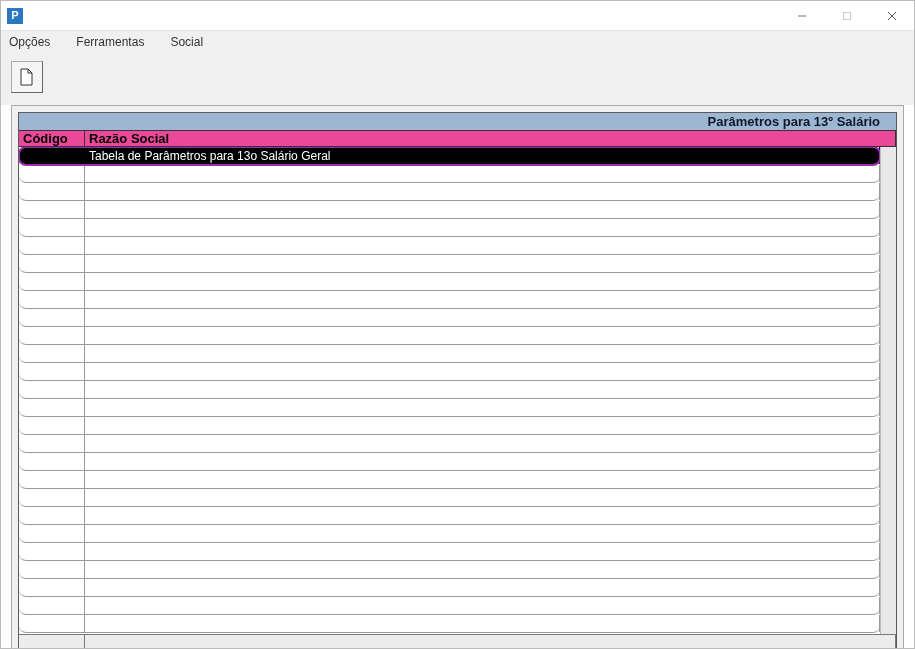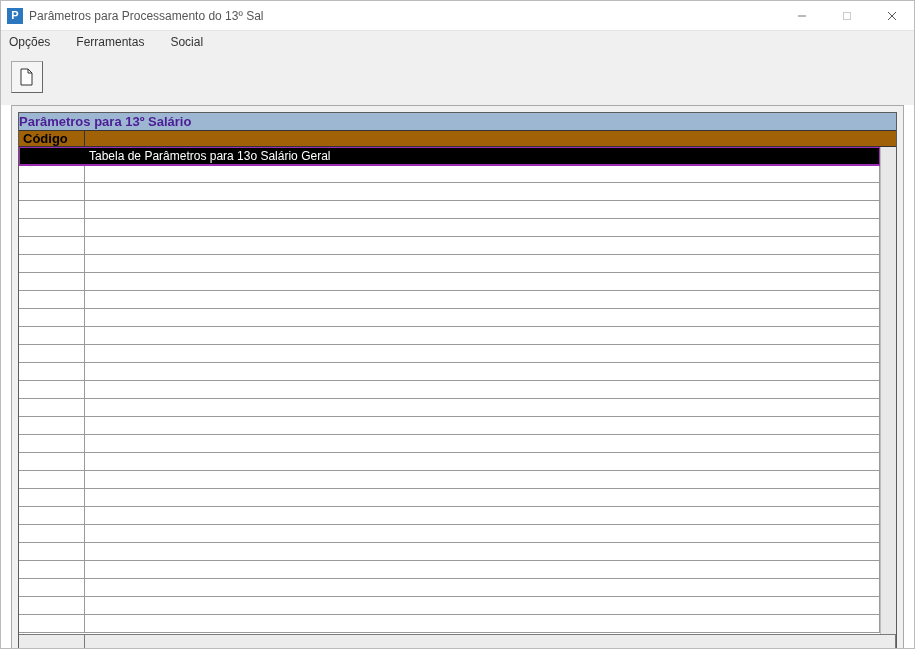--- a/index.html
+++ b/index.html
@@ -101,29 +101,29 @@
   .grid-wrap {
     border: 1px solid #5b5b5b;
     background: #fff;
     height: 100%;
     display: flex;
     flex-direction: column;
   }
   .grid-title {
     background: #9db7d3;
     border-bottom: 1px solid #333;
-    text-align: left;
+    text-align: right;
     font-weight: bold;
     font-size: 13px;
-    color: #4c1d95;
+    color: #0f172a;
     padding: 1px 16px 1px 0;
   }
   .grid-headers {
     display: flex;
-    background: #a16207;
+    background: #ec4899;
     border-bottom: 1px solid #333;
   }
   .grid-headers .h {
     font-weight: bold;
     color: #000;
     font-size: 13px;
     padding: 0 4px;
     border-right: 1px solid #333;
   }
   .col-codigo { width: 66px; flex: 0 0 66px; }
@@ -135,20 +135,21 @@
     position: relative;
   }
   .grid-rows {
     flex: 1;
     overflow: hidden;
   }
   .grid-row {
     display: flex;
     height: 18px;
     border-bottom: 1px solid #9a9a9a;
+    border-radius: 7px;
   }
   .grid-row .cell {
     border-right: 1px solid #9a9a9a;
     padding: 0 4px;
     font-size: 12px;
     line-height: 18px;
     overflow: hidden;
     white-space: nowrap;
   }
   .grid-row.selected {
@@ -177,21 +178,20 @@
     height: 100%;
   }
 </style>
 </head>
 <body>
 
 <div class="titlebar">
   <div class="app-icon">
     <span>P</span>
   </div>
-  <div class="title-text">Parâmetros para Processamento do 13º Sal</div>
   <div class="spacer"></div>
   <div class="win-controls">
     <div class="win-btn">
       <svg width="10" height="10" viewBox="0 0 10 10">
           <line x1="1" y1="5" x2="9" y2="5" stroke="#777" stroke-width="1"></line>
         </svg>
     </div>
     <div class="win-btn disabled">
       <svg width="10" height="10" viewBox="0 0 10 10">
           <rect x="1.5" y="1.5" width="7" height="7" fill="none" stroke="#ccc" stroke-width="1"></rect>
@@ -219,20 +219,21 @@
       <path d="M9 1 L9 5 L13 5" fill="none" stroke="#333" stroke-width="1"></path>
     </svg>
   </div>
 </div>
 
 <div class="content-panel">
   <div class="grid-wrap">
     <div class="grid-title">Parâmetros para 13º Salário</div>
     <div class="grid-headers">
       <div class="h col-codigo">Código</div>
+      <div class="h col-razao">Razão Social</div>
     </div>
     <div class="grid-body">
       <div class="grid-rows" id="grid-rows">
           <div class="grid-row selected">
             <div class="cell col-codigo"></div>
             <div class="cell col-razao">Tabela de Parâmetros para 13o Salário Geral</div>
           </div>
           <div class="grid-row">
             <div class="cell col-codigo"></div>
             <div class="cell col-razao"></div>

